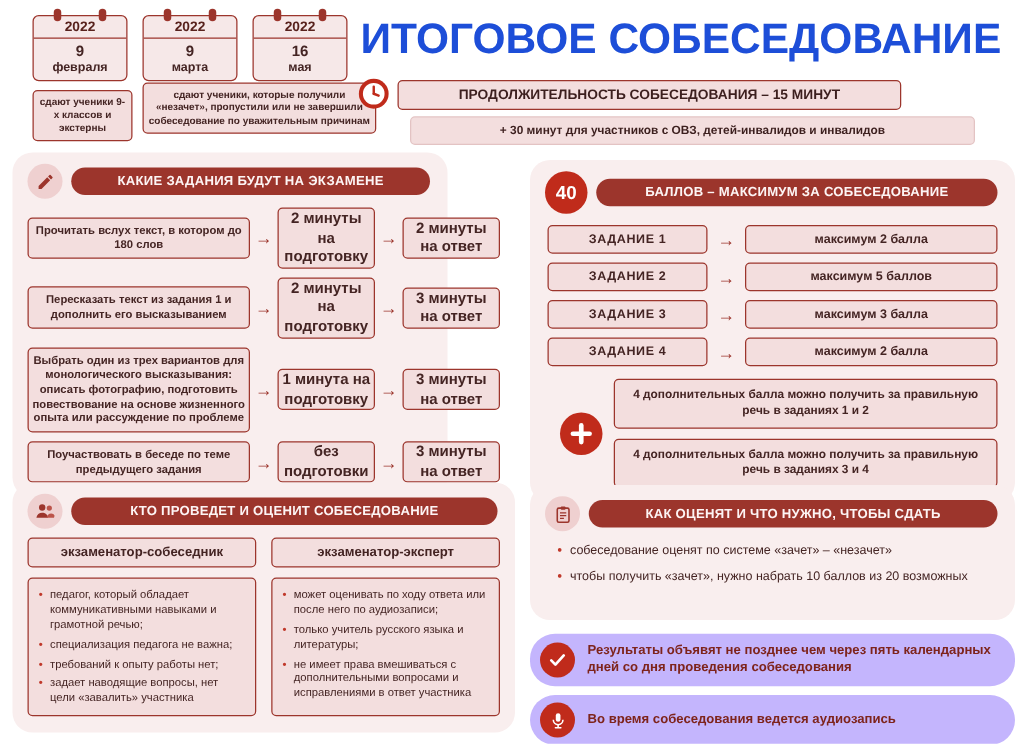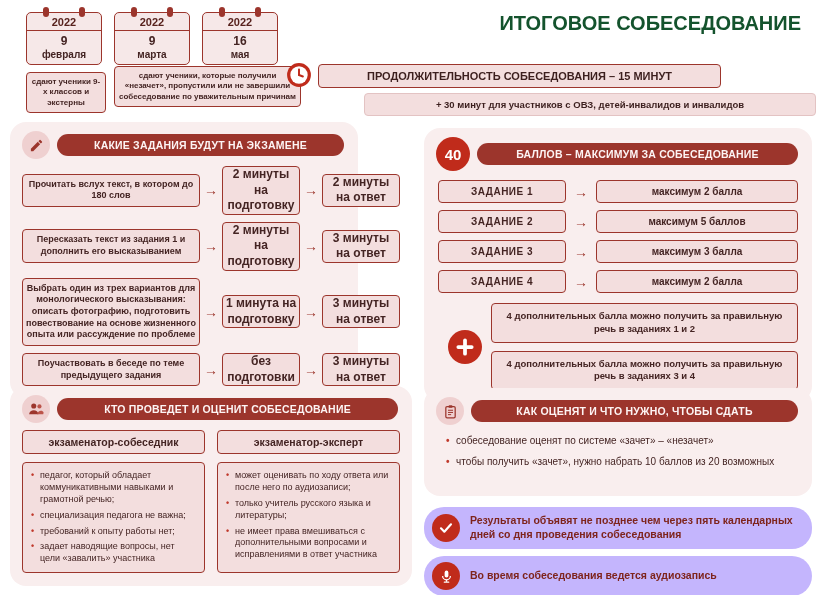--- a/index.html
+++ b/index.html
@@ -14,24 +14,24 @@
   .calendar{width:74px;border:1.5px solid #9c352c;border-radius:5px;background:#f6e8e8;position:relative;}
   .ring{position:absolute;top:-6px;width:6px;height:10px;background:#9c352c;border-radius:3px;}
   .ring.l{left:16px;} .ring.r{right:16px;}
   .cal-year{font-size:11px;font-weight:bold;color:#58221d;text-align:center;padding:3px 0 2px;border-bottom:1.5px solid #9c352c;}
   .cal-day{font-size:12px;font-weight:bold;text-align:center;padding-top:3px;color:#442423;}
   .cal-month{font-size:10px;font-weight:bold;text-align:center;padding:1px 0 4px;color:#442423;}
   .cal-note{font-size:8px;font-weight:bold;text-align:center;padding:4px 3px;line-height:1.3;}
   .cal-note.n1{left:26px;top:72px;width:80px;}
   .cal-note.n2{left:114px;top:66px;width:187px;}
   
-  .title{right:20px;top:12px;margin:0;color:#14532d;font-size:20px;font-weight:bold;white-space:nowrap;text-align:center;}
+  .title{right:20px;top:12px;margin:0;color:#1d4ed8;font-size:34px;font-weight:bold;white-space:nowrap;text-align:center;}
   .clock{left:286px;top:62px;width:26px;height:26px;}
   .dur-main{left:318px;top:64px;width:403px;font-size:11px;font-weight:bold;text-align:center;padding:5px 4px;border-width:1.5px;color:#3c1f1e;}
-  .dur-extra{left:364px;top:93px;width:452px;background:#f3dede;border:1px solid #e3c3c3;border-radius:4px;font-size:9.5px;font-weight:bold;text-align:center;padding:5px 4px;color:#3c1f1e;box-sizing:border-box;}
+  .dur-extra{left:328px;top:93px;width:452px;background:#f3dede;border:1px solid #e3c3c3;border-radius:4px;font-size:9.5px;font-weight:bold;text-align:center;padding:5px 4px;color:#3c1f1e;box-sizing:border-box;}
   
   .panel{position:absolute;background:#f9eeee;border-radius:16px;box-sizing:border-box;}
   .panel-header{display:flex;align-items:center;gap:7px;padding:9px 14px 7px 12px;}
   .icon-circle{width:28px;height:28px;border-radius:50%;background:#efd0d0;display:flex;align-items:center;justify-content:center;flex:0 0 28px;}
   .banner{flex:1;background:#9c352c;color:#fdf4f4;border-radius:12px;text-align:center;font-weight:bold;font-size:10.5px;padding:5px 4px;letter-spacing:.2px;}
   .p-tasks{left:10px;top:122px;width:348px;min-height:252px;}
   .p-points{left:424px;top:128px;width:388px;min-height:246px;}
   .p-exam{left:10px;top:386px;width:402px;min-height:200px;}
   .p-grade{left:424px;top:388px;width:388px;min-height:108px;}
   

